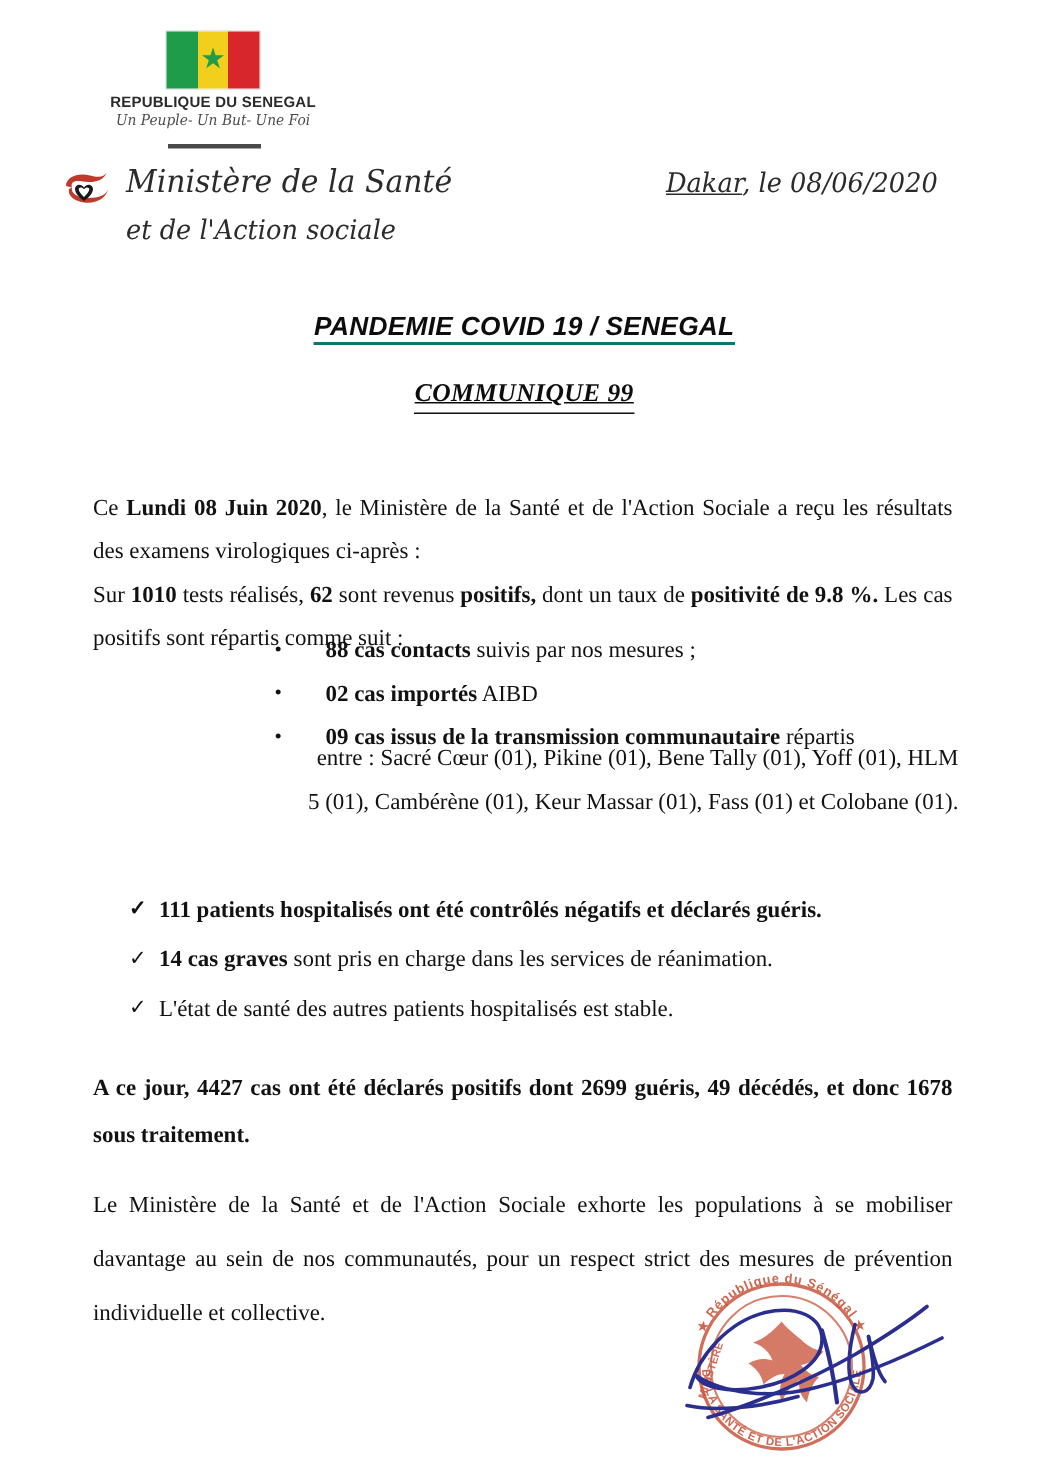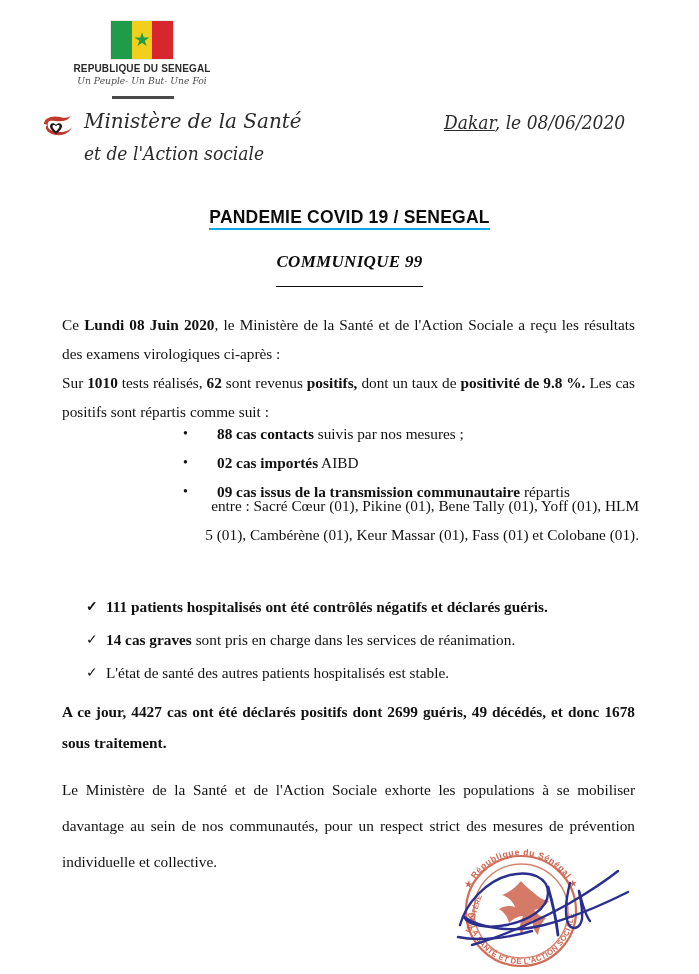--- a/index.html
+++ b/index.html
@@ -144,57 +144,60 @@
     top: 207px;
     width: 699px;
     text-align: center;
     font-family: "Liberation Sans", sans-serif;
     font-weight: bold;
     font-size: 17.5px;
     letter-spacing: 0.2px;
     color: #0d0d0d;
   }
   .doc-title span {
-    border-bottom: 2px solid #0ea5e9;
+    border-bottom: 2px solid #0f766e;
     padding-bottom: 1px;
+    font-style: italic;
   }
 
   .doc-subtitle {
     position: absolute;
     left: 0;
     top: 252px;
     width: 699px;
     text-align: center;
     font-family: "Liberation Serif", serif;
     font-weight: bold;
     font-style: italic;
     font-size: 17px;
     letter-spacing: 0.3px;
     color: #0d0d0d;
   }
   .doc-subtitle span {
     border-bottom: 1.8px solid #0d0d0d;
-    padding-bottom: 15px;
+    padding-bottom: 4px;
+    text-decoration: underline;
   }
 
   
   .body-area {
     position: absolute;
     left: 0;
     top: 0;
     width: 699px;
   }
 
   .para {
     position: absolute;
     font-family: "Liberation Serif", serif;
     font-size: 15.3px;
     line-height: 29px;
     color: #111111;
     text-align: justify;
+    margin-top: 14px;
   }
   .para b { font-weight: bold; }
 
   .p-intro   { left: 62px; top: 310px; width: 573px; }
   .p-tests   { left: 62px; top: 368px; width: 573px; }
 
   .bullets {
     position: absolute;
     left: 183px;
     top: 419px;

